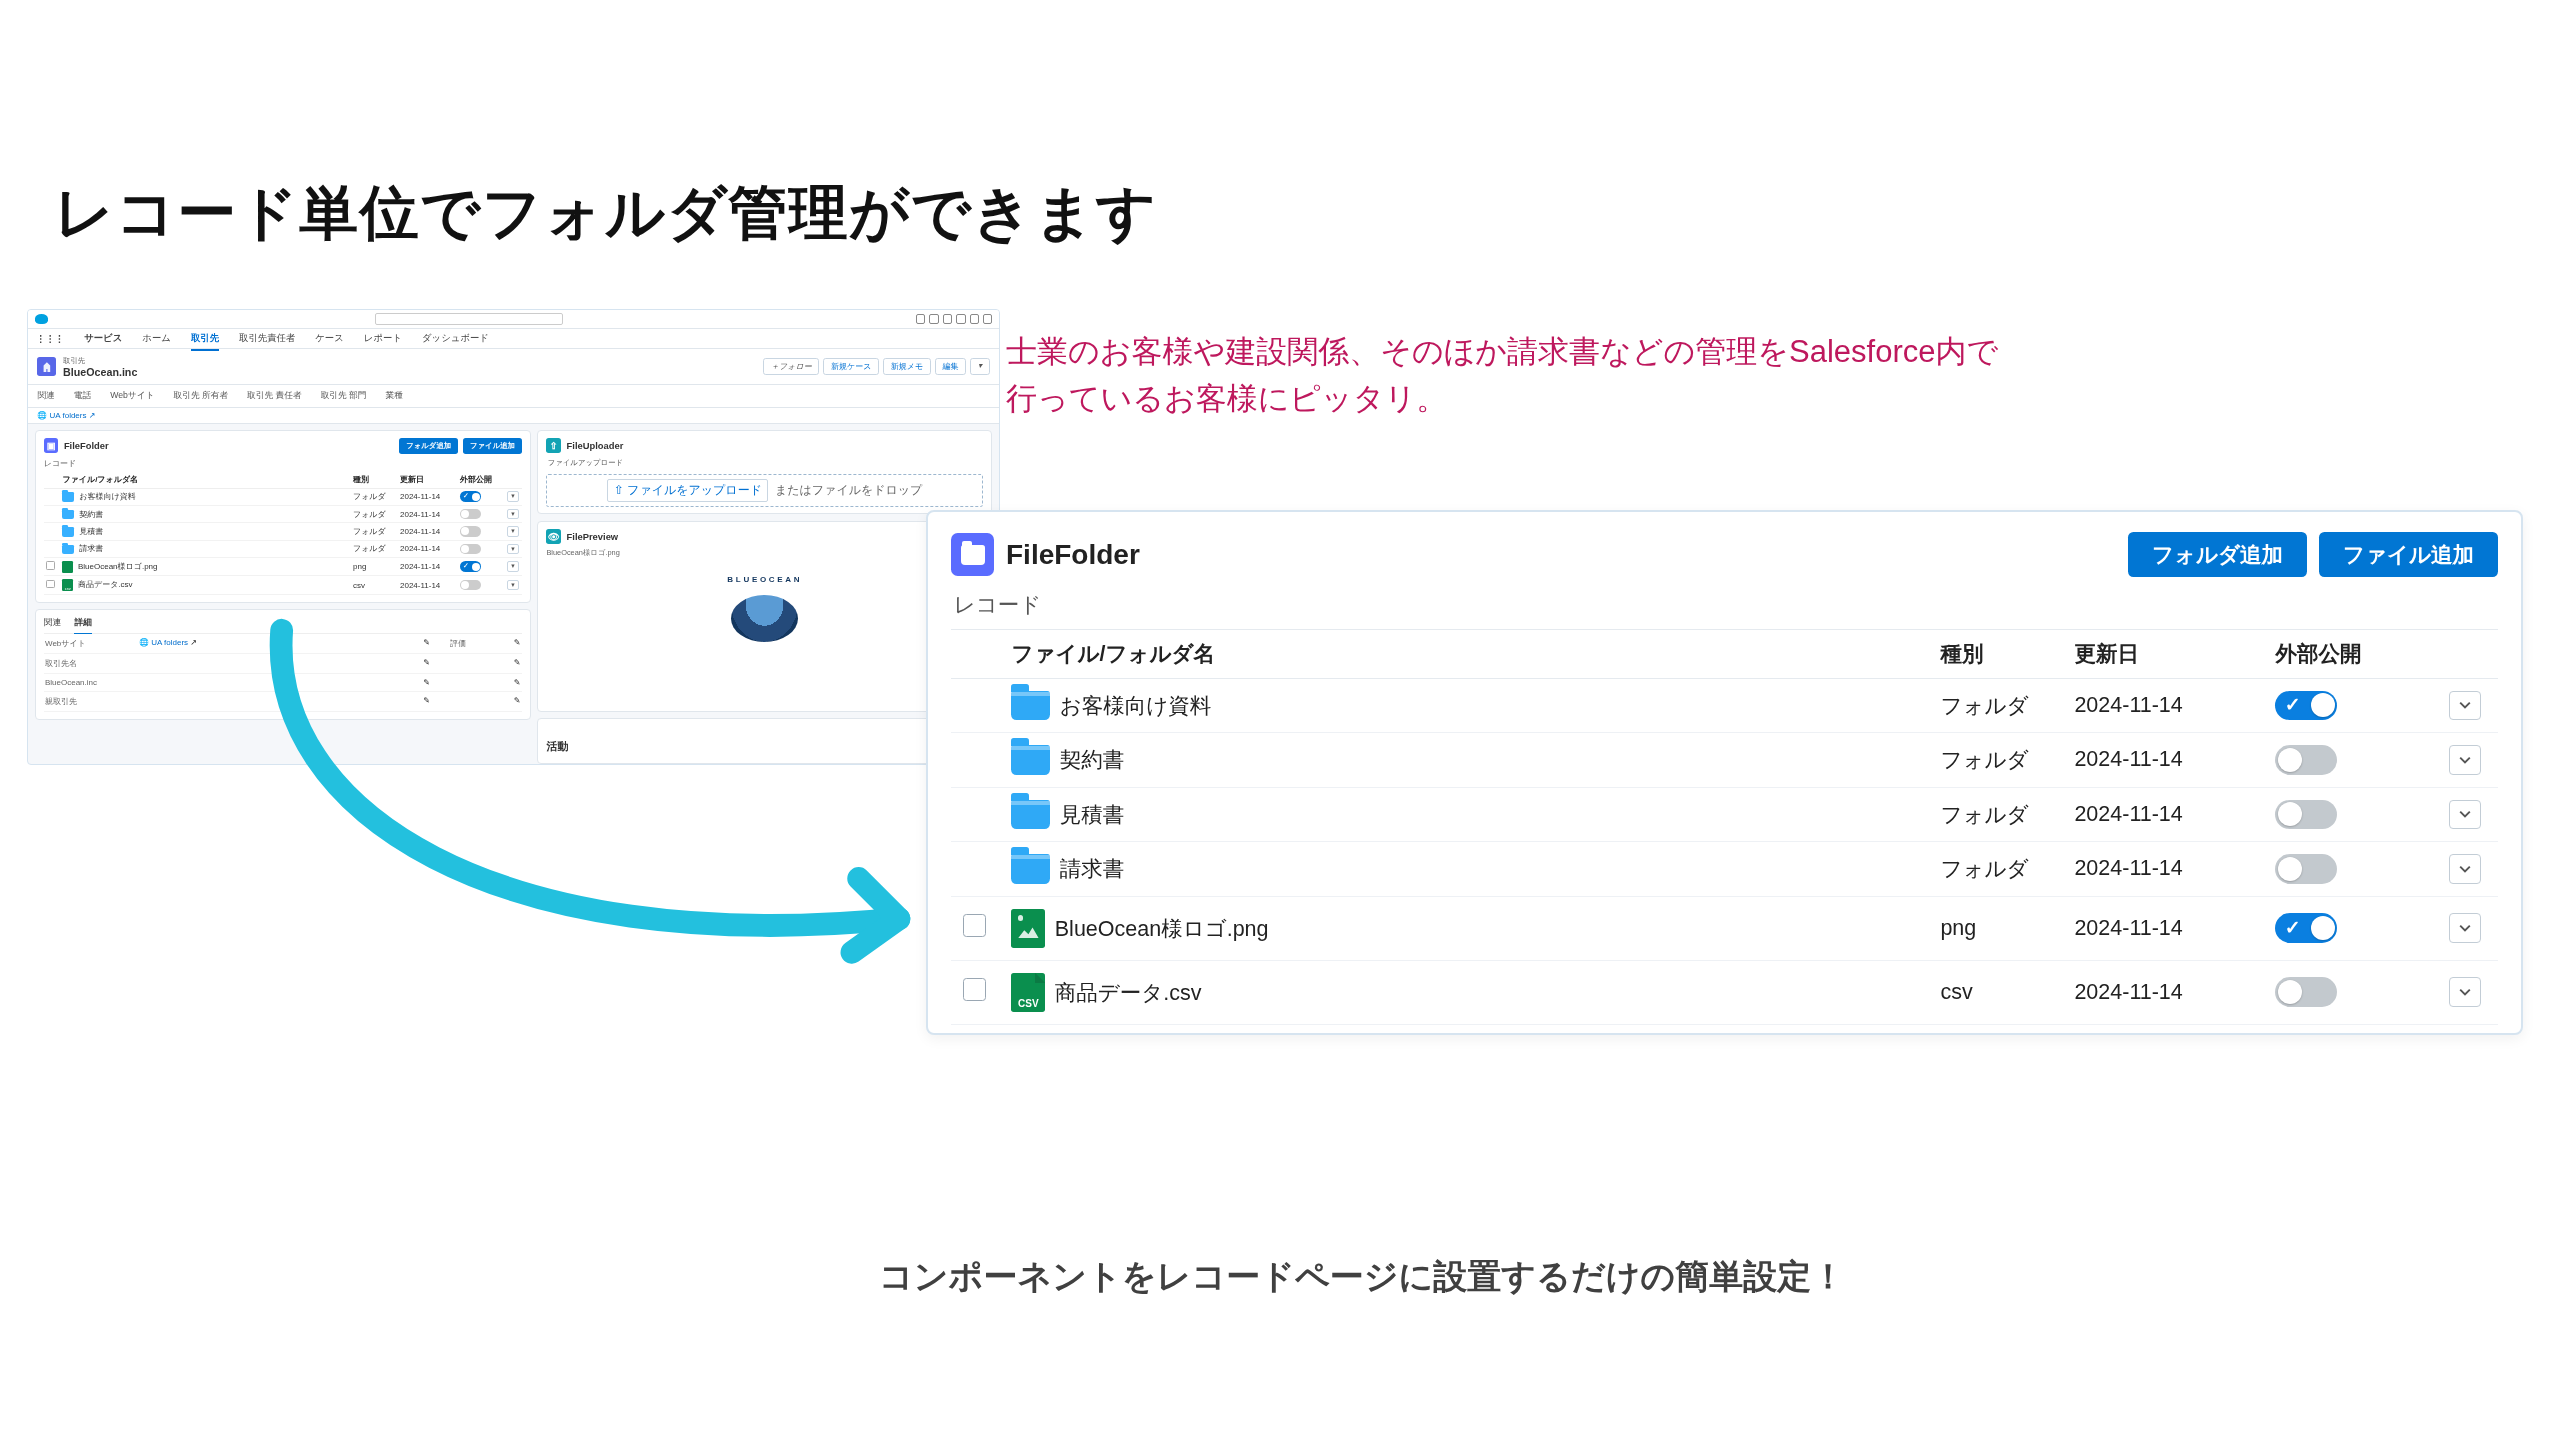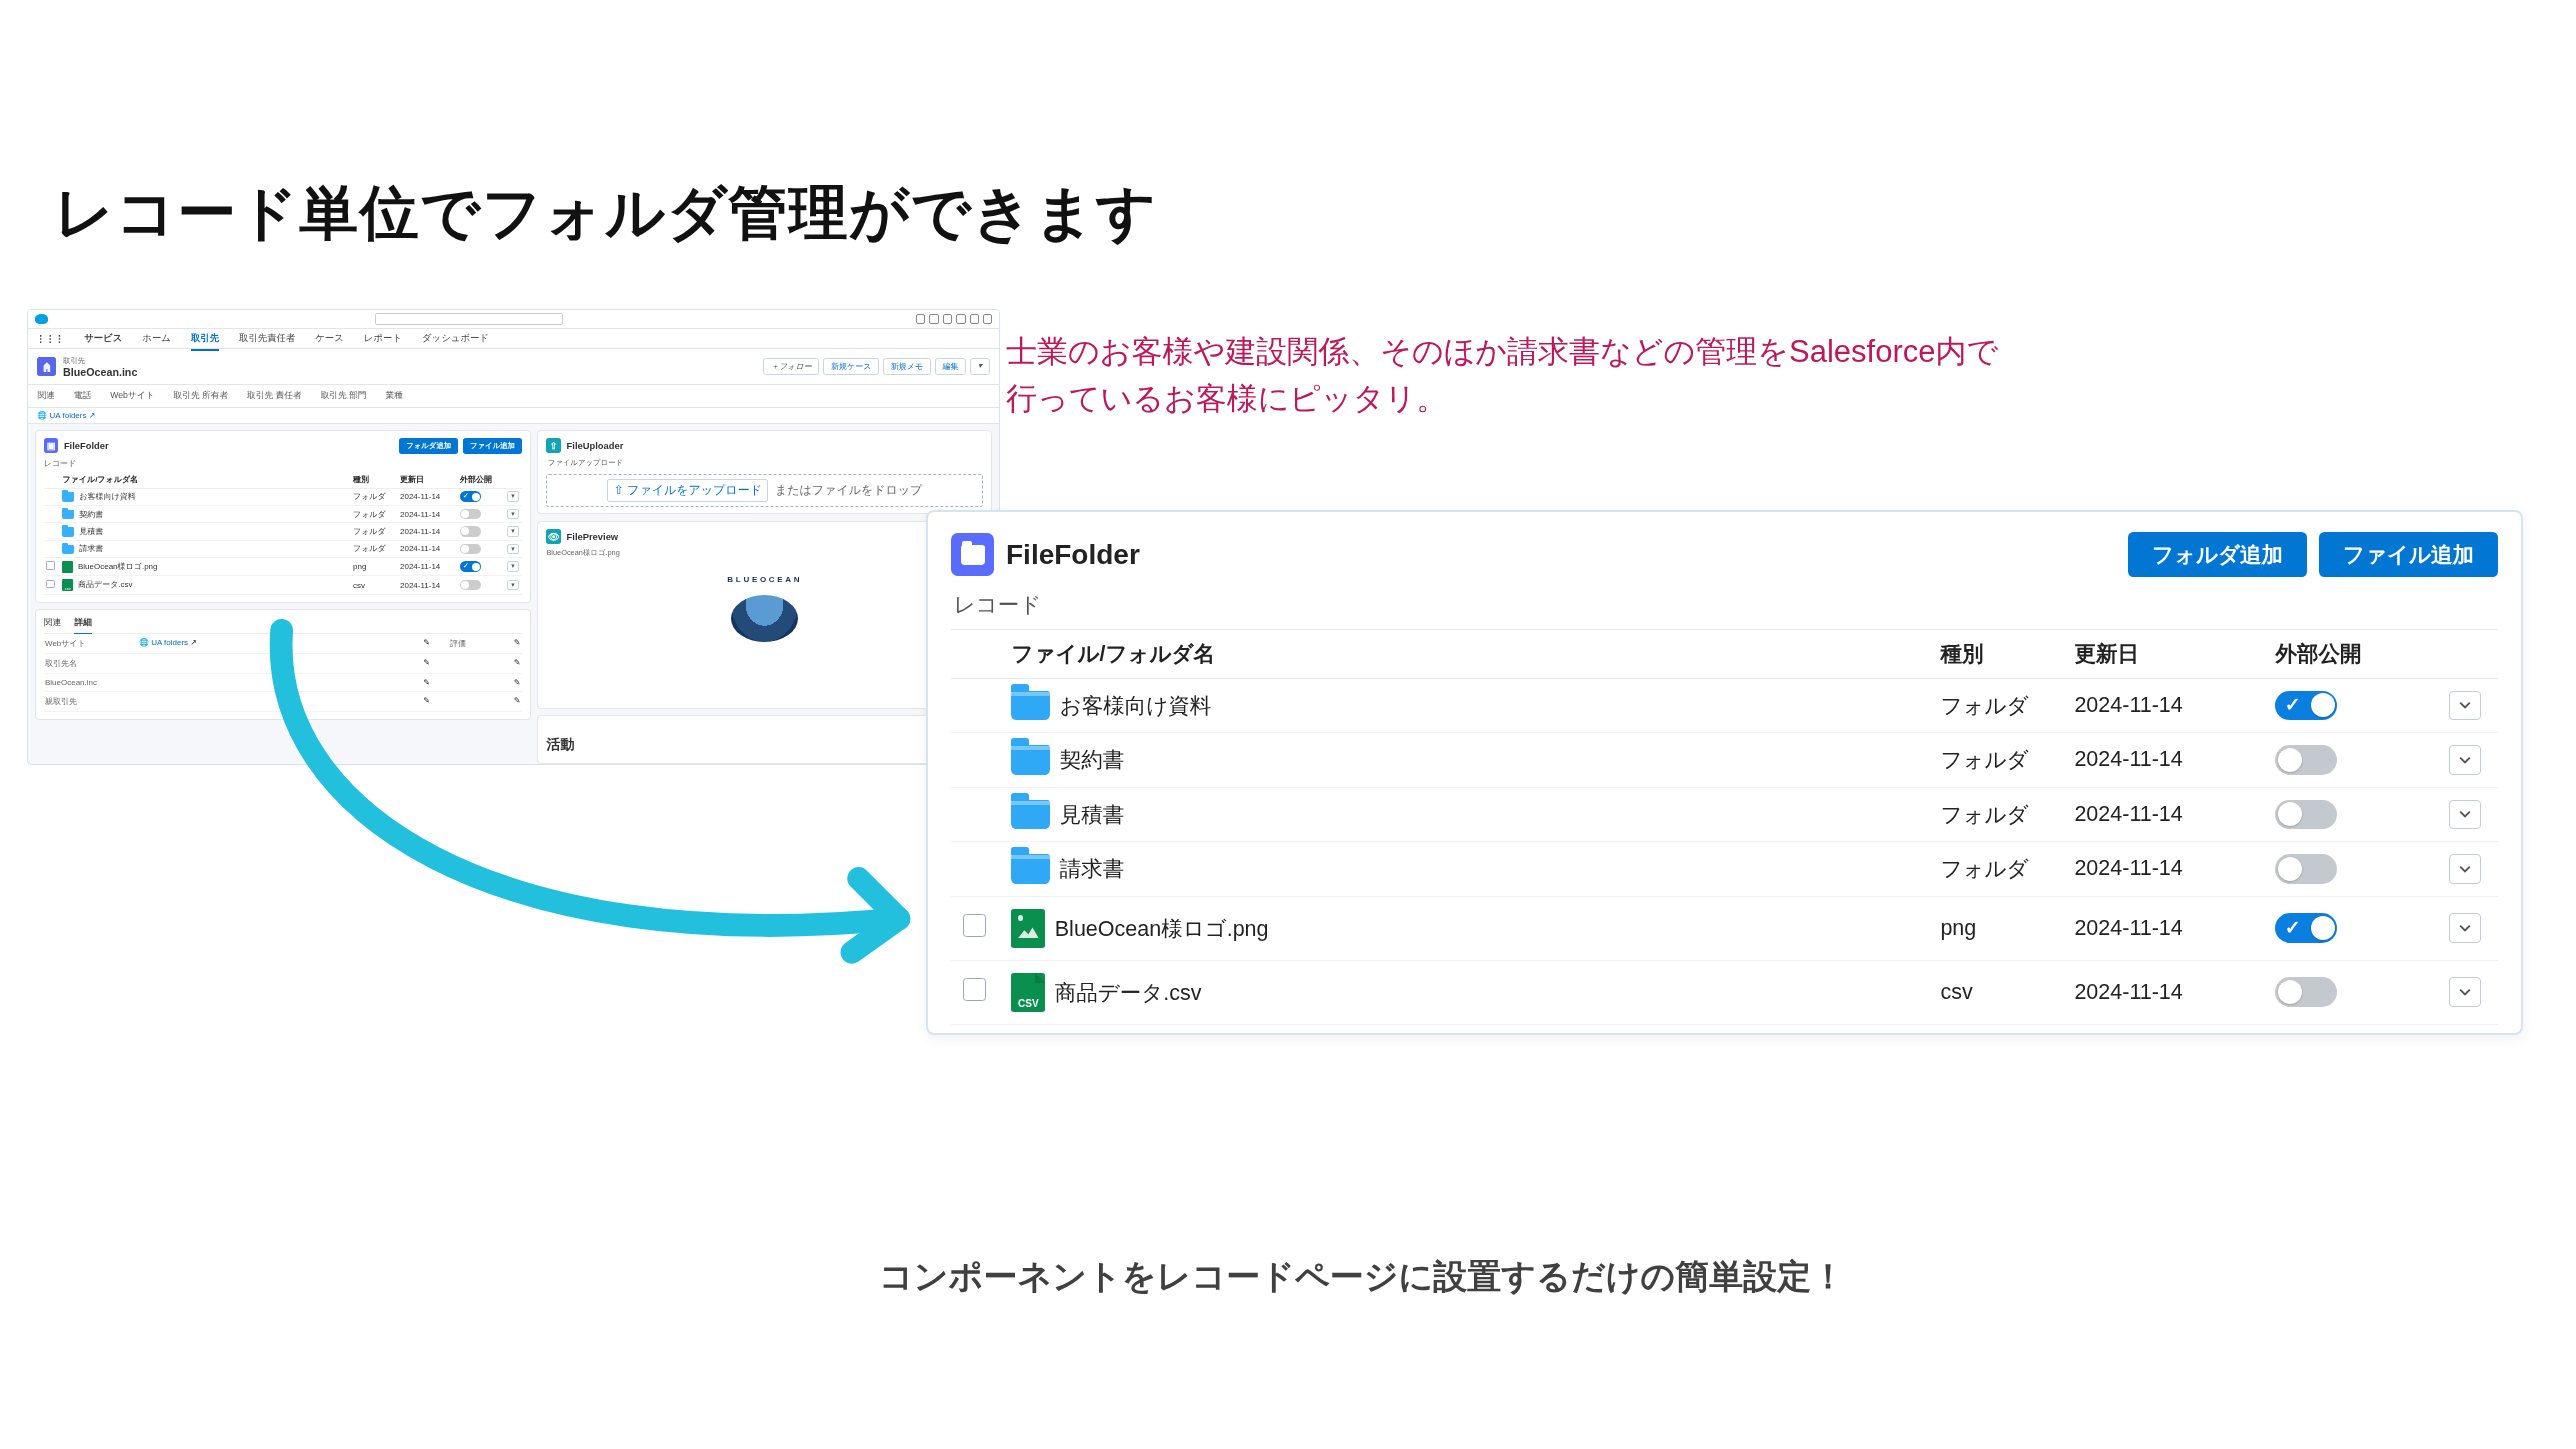--- a/index.html
+++ b/index.html
@@ -175,21 +175,21 @@
     width:94px; height:67px; position:relative; margin-top:13.4px;
   }
   .ss-logo .txt { position:absolute; top:0; width:100%; text-align:center; font-size:8px; letter-spacing:2.7px; color:#13365e; font-weight:600; }
   .ss-logo .wave {
     position:absolute; bottom:0; left:13.4px; width:67px; height:47px;
     border-radius:50%;
     background: radial-gradient(ellipse at 50% 20%, #5a9bd4 0 40%, #244a7a 40% 70%, #13365e 70% 100%);
     overflow:hidden;
   }
 
-  .ss-activity { font-size:14px; font-weight:700; padding:2.7px 0;margin-top:10px; }
+  .ss-activity { font-size:11px; font-weight:700; padding:2.7px 0;margin-top:10px; }
 
   
   .arrow {
     position: absolute;
     left: 228px;
     top: 610px;
     width: 738px;
     height: 376px;
     pointer-events: none;
   }

